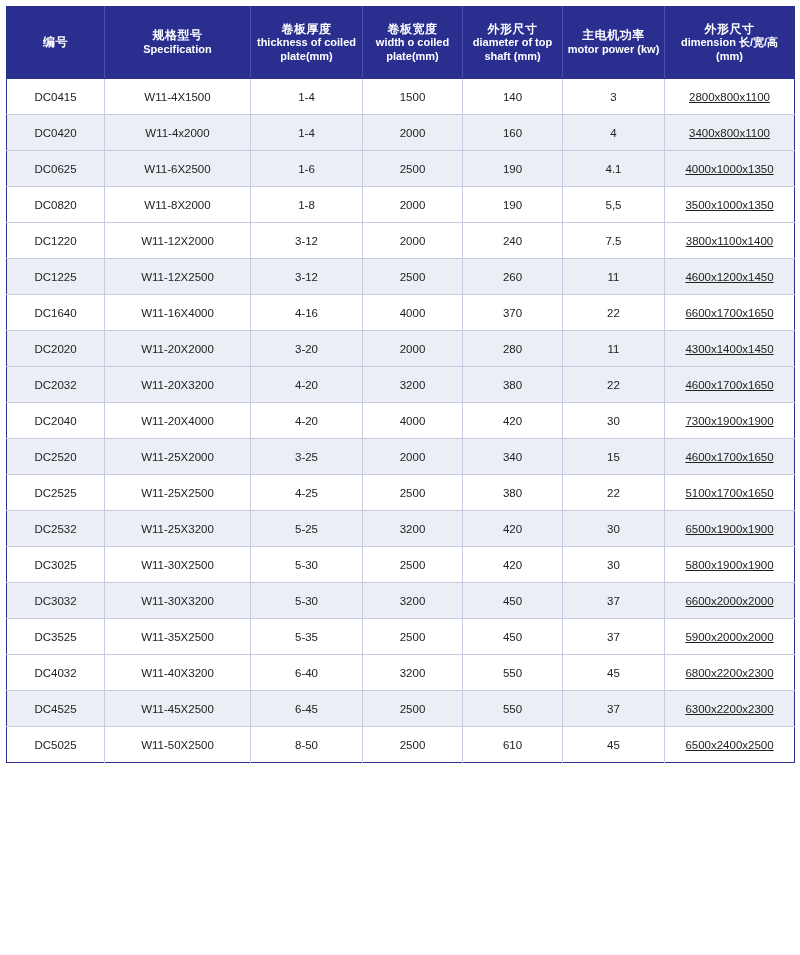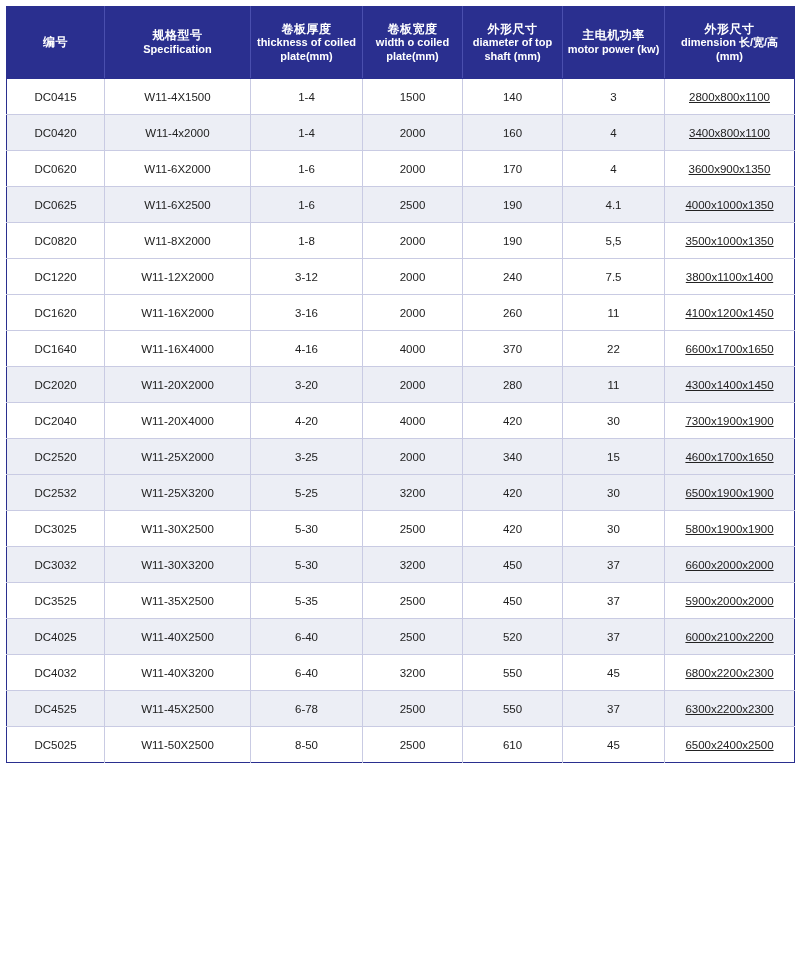--- a/index.html
+++ b/index.html
@@ -132,29 +132,20 @@
         </tr>
         <tr class="even">
           <td>DC0420</td>
           <td>W11-4x2000</td>
           <td>1-4</td>
           <td>2000</td>
           <td>160</td>
           <td>4</td>
           <td>3400x800x1100</td>
         </tr>
-        <tr class="odd">
-          <td>DC0620</td>
-          <td>W11-6X2000</td>
-          <td>1-6</td>
-          <td>2000</td>
-          <td>170</td>
-          <td>4</td>
-          <td>3600x900x1350</td>
-        </tr>
         <tr class="even">
           <td>DC0625</td>
           <td>W11-6X2500</td>
           <td>1-6</td>
           <td>2500</td>
           <td>190</td>
           <td>4.1</td>
           <td>4000x1000x1350</td>
         </tr>
         <tr class="odd">
@@ -168,65 +159,83 @@
         </tr>
         <tr class="odd">
           <td>DC1220</td>
           <td>W11-12X2000</td>
           <td>3-12</td>
           <td>2000</td>
           <td>240</td>
           <td>7.5</td>
           <td>3800x1100x1400</td>
         </tr>
-        <tr class="odd">
-          <td>DC1620</td>
-          <td>W11-16X2000</td>
-          <td>3-16</td>
-          <td>2000</td>
+        <tr class="even">
+          <td>DC1225</td>
+          <td>W11-12X2500</td>
+          <td>3-12</td>
+          <td>2500</td>
           <td>260</td>
           <td>11</td>
-          <td>4100x1200x1450</td>
+          <td>4600x1200x1450</td>
         </tr>
         <tr class="odd">
           <td>DC1640</td>
           <td>W11-16X4000</td>
           <td>4-16</td>
           <td>4000</td>
           <td>370</td>
           <td>22</td>
           <td>6600x1700x1650</td>
         </tr>
         <tr class="even">
           <td>DC2020</td>
           <td>W11-20X2000</td>
           <td>3-20</td>
           <td>2000</td>
           <td>280</td>
           <td>11</td>
           <td>4300x1400x1450</td>
         </tr>
+        <tr class="even">
+          <td>DC2032</td>
+          <td>W11-20X3200</td>
+          <td>4-20</td>
+          <td>3200</td>
+          <td>380</td>
+          <td>22</td>
+          <td>4600x1700x1650</td>
+        </tr>
         <tr class="odd">
           <td>DC2040</td>
           <td>W11-20X4000</td>
           <td>4-20</td>
           <td>4000</td>
           <td>420</td>
           <td>30</td>
           <td>7300x1900x1900</td>
         </tr>
         <tr class="even">
           <td>DC2520</td>
           <td>W11-25X2000</td>
           <td>3-25</td>
           <td>2000</td>
           <td>340</td>
           <td>15</td>
           <td>4600x1700x1650</td>
         </tr>
+        <tr class="odd">
+          <td>DC2525</td>
+          <td>W11-25X2500</td>
+          <td>4-25</td>
+          <td>2500</td>
+          <td>380</td>
+          <td>22</td>
+          <td>5100x1700x1650</td>
+        </tr>
         <tr class="even">
           <td>DC2532</td>
           <td>W11-25X3200</td>
           <td>5-25</td>
           <td>3200</td>
           <td>420</td>
           <td>30</td>
           <td>6500x1900x1900</td>
         </tr>
         <tr class="odd">
@@ -249,42 +258,33 @@
         </tr>
         <tr class="odd">
           <td>DC3525</td>
           <td>W11-35X2500</td>
           <td>5-35</td>
           <td>2500</td>
           <td>450</td>
           <td>37</td>
           <td>5900x2000x2000</td>
         </tr>
-        <tr class="even">
-          <td>DC4025</td>
-          <td>W11-40X2500</td>
-          <td>6-40</td>
-          <td>2500</td>
-          <td>520</td>
-          <td>37</td>
-          <td>6000x2100x2200</td>
-        </tr>
         <tr class="odd">
           <td>DC4032</td>
           <td>W11-40X3200</td>
           <td>6-40</td>
           <td>3200</td>
           <td>550</td>
           <td>45</td>
           <td>6800x2200x2300</td>
         </tr>
         <tr class="even">
           <td>DC4525</td>
           <td>W11-45X2500</td>
-          <td>6-78</td>
+          <td>6-45</td>
           <td>2500</td>
           <td>550</td>
           <td>37</td>
           <td>6300x2200x2300</td>
         </tr>
         <tr class="odd">
           <td>DC5025</td>
           <td>W11-50X2500</td>
           <td>8-50</td>
           <td>2500</td>

